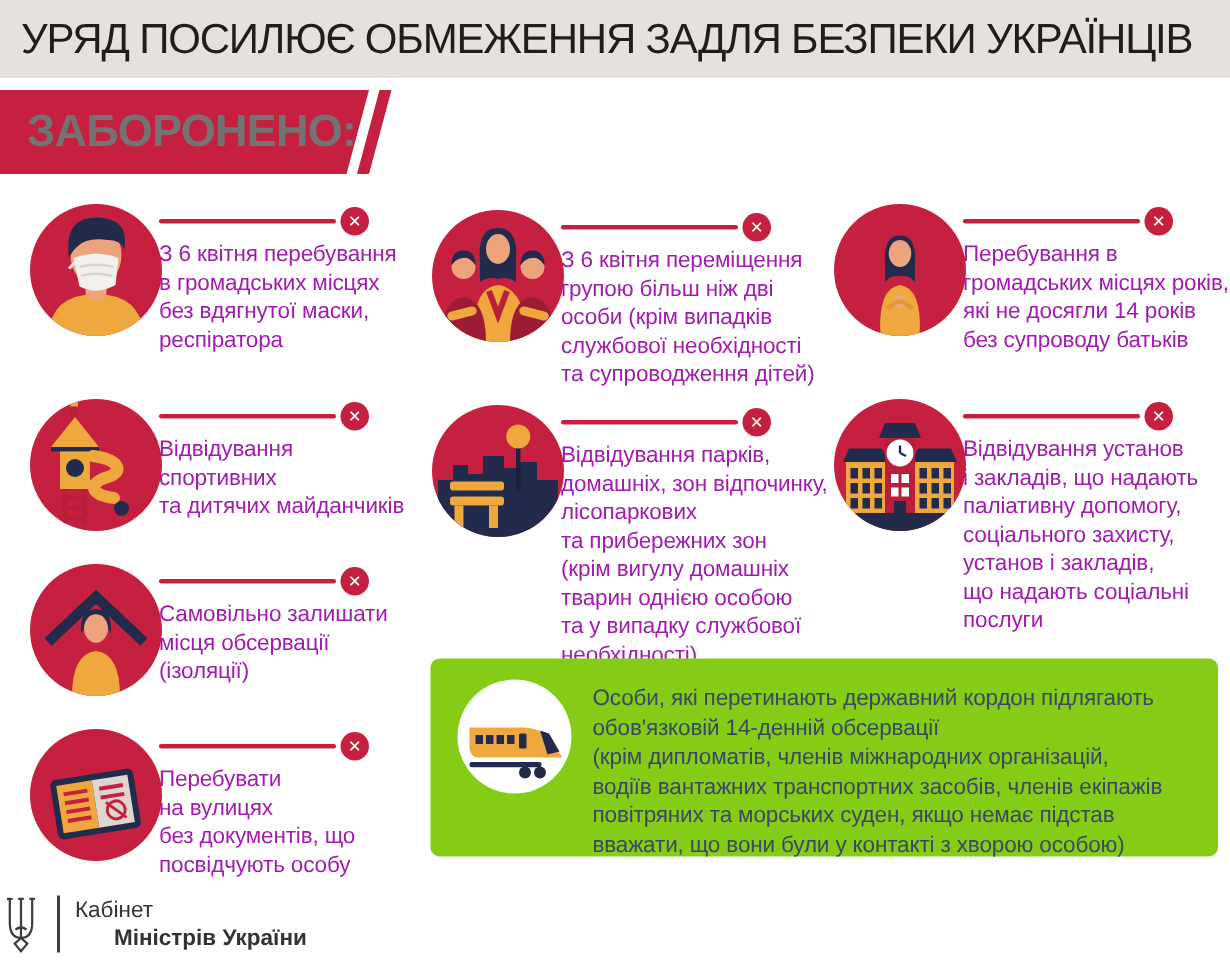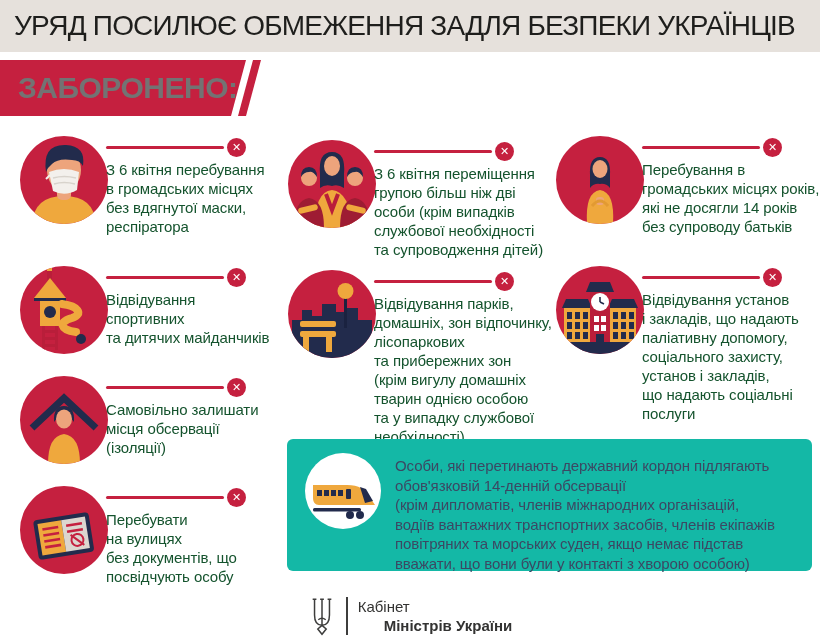--- a/index.html
+++ b/index.html
@@ -22,33 +22,33 @@
 
   
   .item{position:absolute;width:240px;}
   .icon-circle{position:absolute;left:0;top:0;width:88px;height:88px;border-radius:50%;
                background:#c5203f;overflow:hidden;}
   .marker{position:absolute;left:86px;top:2px;width:140px;display:flex;align-items:center;}
   .mline{flex:1;height:3px;background:#c5203f;border-radius:2px;}
   .xbadge{width:19px;height:19px;border-radius:50%;background:#c5203f;color:#fff;
           font-size:11px;font-weight:700;display:flex;align-items:center;justify-content:center;
           margin-left:3px;flex:0 0 auto;}
-  .itext{position:absolute;left:86px;top:24px;font-size:15px;font-weight:500;color:#14532d;
+  .itext{position:absolute;left:86px;top:24px;font-size:15px;font-weight:500;color:#a21caf;
          line-height:19px;white-space:nowrap;letter-spacing:-0.1px;}
 
   
-  .notice{position:absolute;left:287px;top:439px;width:525px;height:132px;background:#14b8a6;
+  .notice{position:absolute;left:287px;top:439px;width:525px;height:132px;background:#84cc16;
           border-radius:6px;}
   .notice-circle{position:absolute;left:18px;top:14px;width:76px;height:76px;border-radius:50%;
                  background:#ffffff;overflow:hidden;}
   .notice-text{position:absolute;left:108px;top:17px;font-size:15px;font-weight:500;color:#3b4863;
                line-height:19.5px;white-space:nowrap;letter-spacing:-0.1px;}
 
   
-  .footer{position:absolute;left:0;top:596px;width:820px;display:flex;justify-content:center;
+  .footer{position:absolute;left:0;top:596px;width:820px;display:flex;justify-content:flex-start;
           align-items:center;gap:10px;}
   .divider{width:2px;height:38px;background:#3d3d3c;}
   .footer-text .l1{font-size:15px;color:#333332;line-height:19px;}
   .footer-text .l2{font-size:15px;font-weight:700;color:#333332;line-height:19px;padding-left:26px;}
 </style>
 </head>
 <body>
 
 <div id="page">
 

